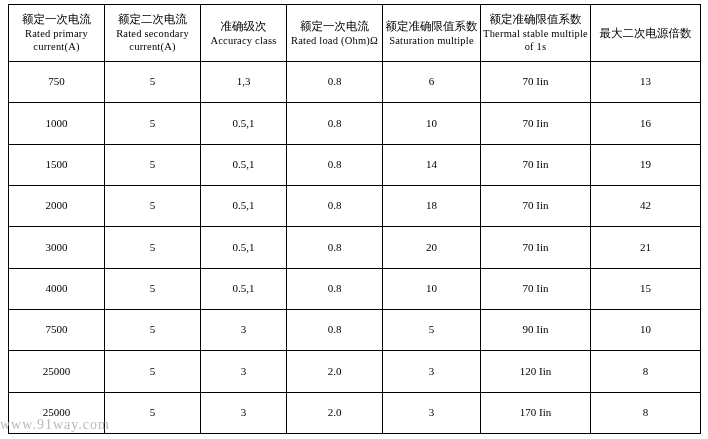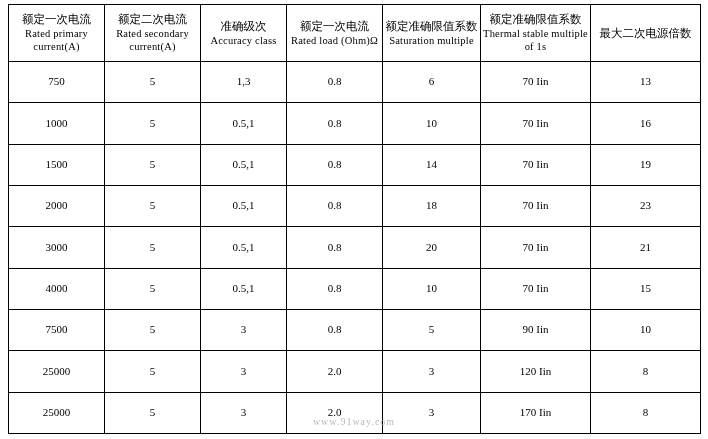--- a/index.html
+++ b/index.html
@@ -64,24 +64,23 @@
   .col6 { width: 110px; }
   .col7 { width: 110px; }
 
   tbody td {
     height: 26.5px;
   }
   .watermark {
     position: absolute;
     left: 0;
     right: 0;
-    bottom: 12px;
-    text-align: center;
+    bottom: 6px;
     font-family: "Liberation Serif", serif;
-    font-size: 10px;
+    font-size: 14px;
     color: #b9b9b9;
     letter-spacing: 1px;
     pointer-events: none;
     z-index: 5;
   }
 </style>
 </head>
 <body>
 
 <div class="sheet">
@@ -155,21 +154,21 @@
         <td>70 Iin</td>
         <td>19</td>
       </tr>
       <tr>
         <td>2000</td>
         <td>5</td>
         <td>0.5,1</td>
         <td>0.8</td>
         <td>18</td>
         <td>70 Iin</td>
-        <td>23</td>
+        <td>42</td>
       </tr>
       <tr>
         <td>3000</td>
         <td>5</td>
         <td>0.5,1</td>
         <td>0.8</td>
         <td>20</td>
         <td>70 Iin</td>
         <td>21</td>
       </tr>

